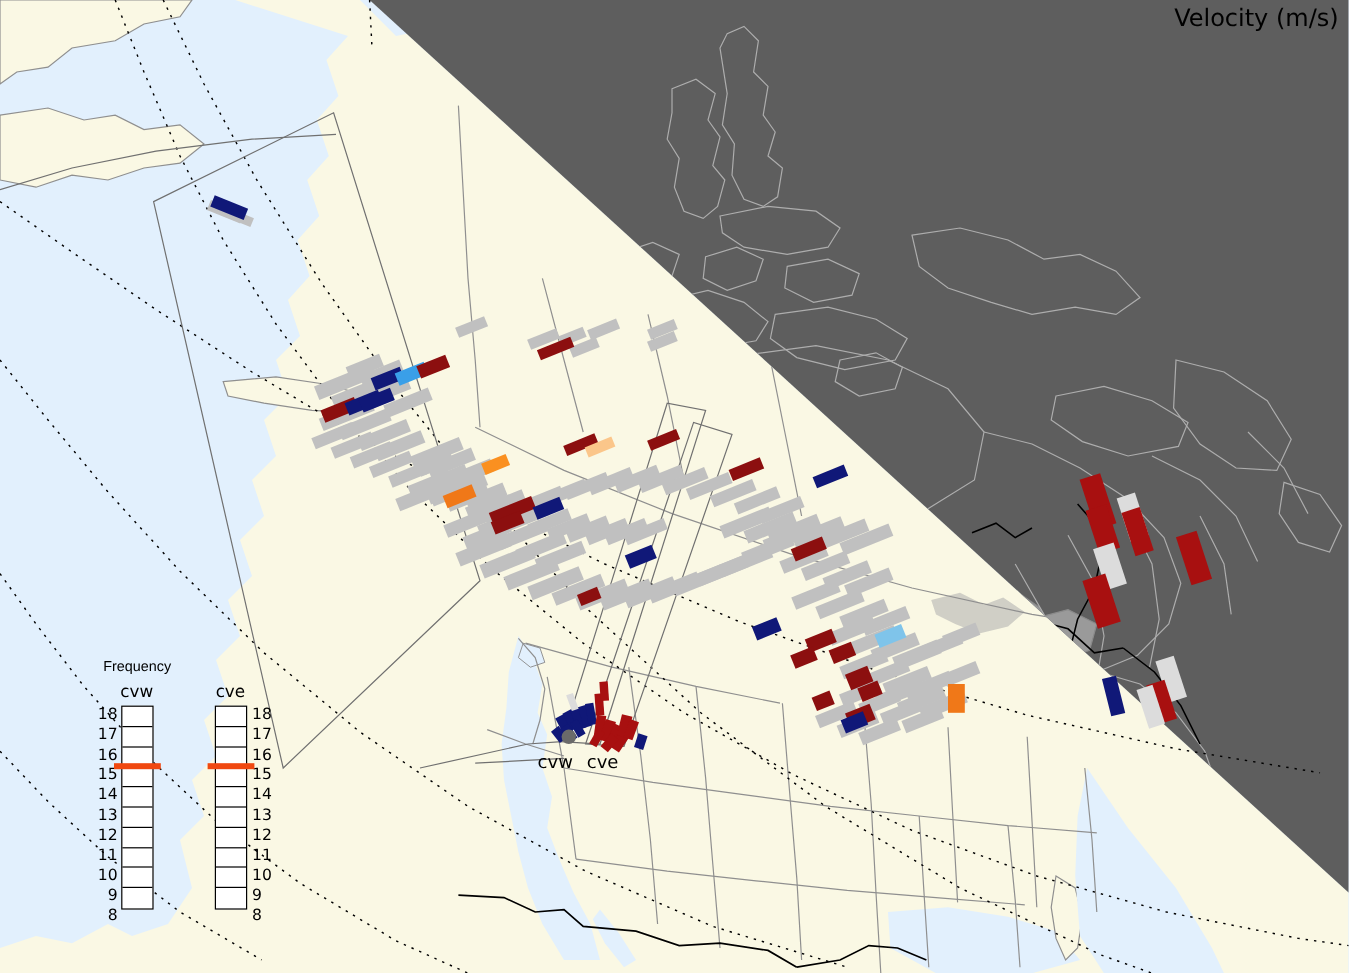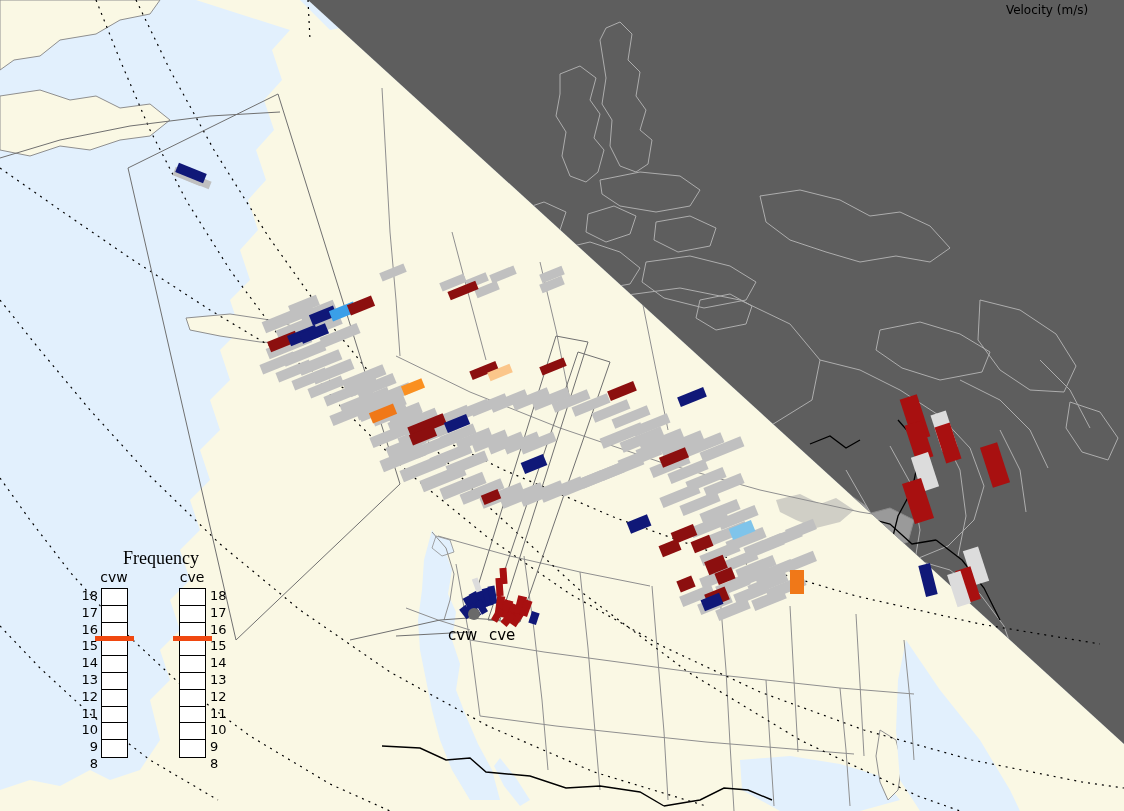--- a/index.html
+++ b/index.html
@@ -6,26 +6,26 @@
   body{font-family:"DejaVu Sans",sans-serif;}
   #root{position:relative;width:1124px;height:811px;overflow:hidden;background:#e6f2fd;}
   #map-svg{position:absolute;left:0;top:0;width:1124px;height:811px;}
   .ts{position:absolute;left:8px;top:2px;color:#000;font-size:15px;line-height:15px;
       font-family:"DejaVu Sans",sans-serif;white-space:pre;letter-spacing:0px;}
   .ts div{display:block;}
 
   
   #velocity-legend{position:absolute;left:976px;top:0px;width:148px;height:330px;}
   #velocity-title{position:absolute;left:0px;top:3px;width:142px;text-align:center;
-      color:#000;font-size:12px;font-family:"DejaVu Sans",sans-serif;}
+      color:#000;font-size:20px;font-family:"DejaVu Sans",sans-serif;}
 
   
   #frequency-legend{position:absolute;left:86px;top:546px;width:150px;height:240px;}
-  #freq-title{position:absolute;left:0px;top:2px;width:150px;text-align:center;
-      color:#000;font-size:18px;font-family:Liberation Serif, serif;}
+  #freq-title{position:absolute;left:0px;top:2px;width:150px;text-align:left;
+      color:#000;font-size:12px;font-family:Liberation Sans, sans-serif;}
   .freq-col-label{position:absolute;top:23px;color:#000;font-size:14px;
       font-family:"DejaVu Sans",sans-serif;text-align:center;width:44px;}
   .freq-box{position:absolute;top:42px;width:27px;height:170px;border:1px solid #000;
       background:#ffffff;box-sizing:border-box;}
   .freq-box .seg{width:100%;box-sizing:border-box;border-bottom:1px solid #000;}
   .freq-box .seg:last-child{border-bottom:none;}
   .freq-mark{position:absolute;height:5px;background:#f04810;}
   .freq-ticks{position:absolute;top:33px;width:26px;}
   .freq-ticks span{position:absolute;color:#000;font-size:13px;
       font-family:"DejaVu Sans",sans-serif;}

